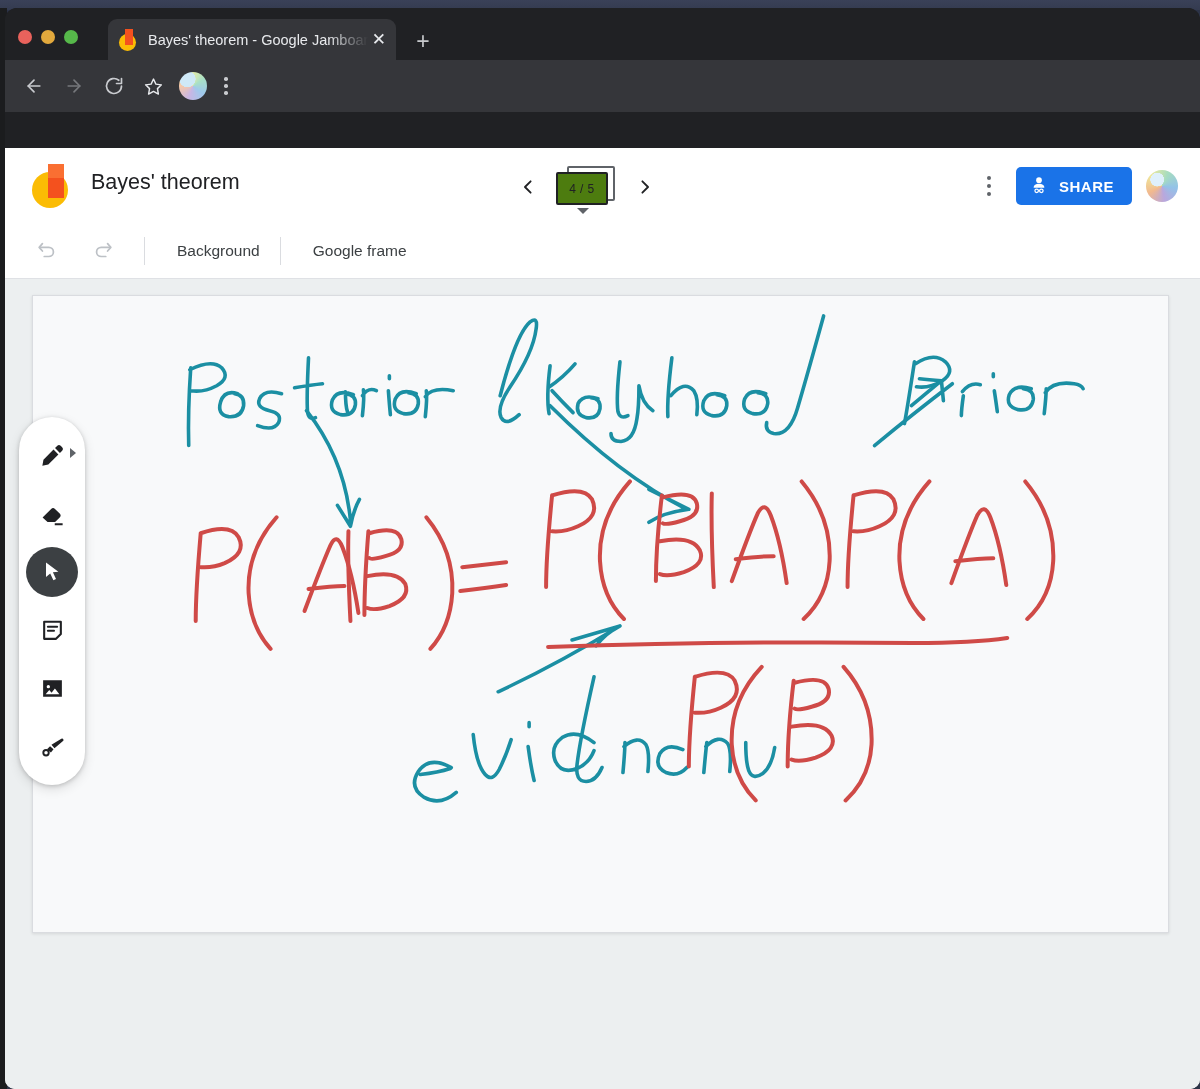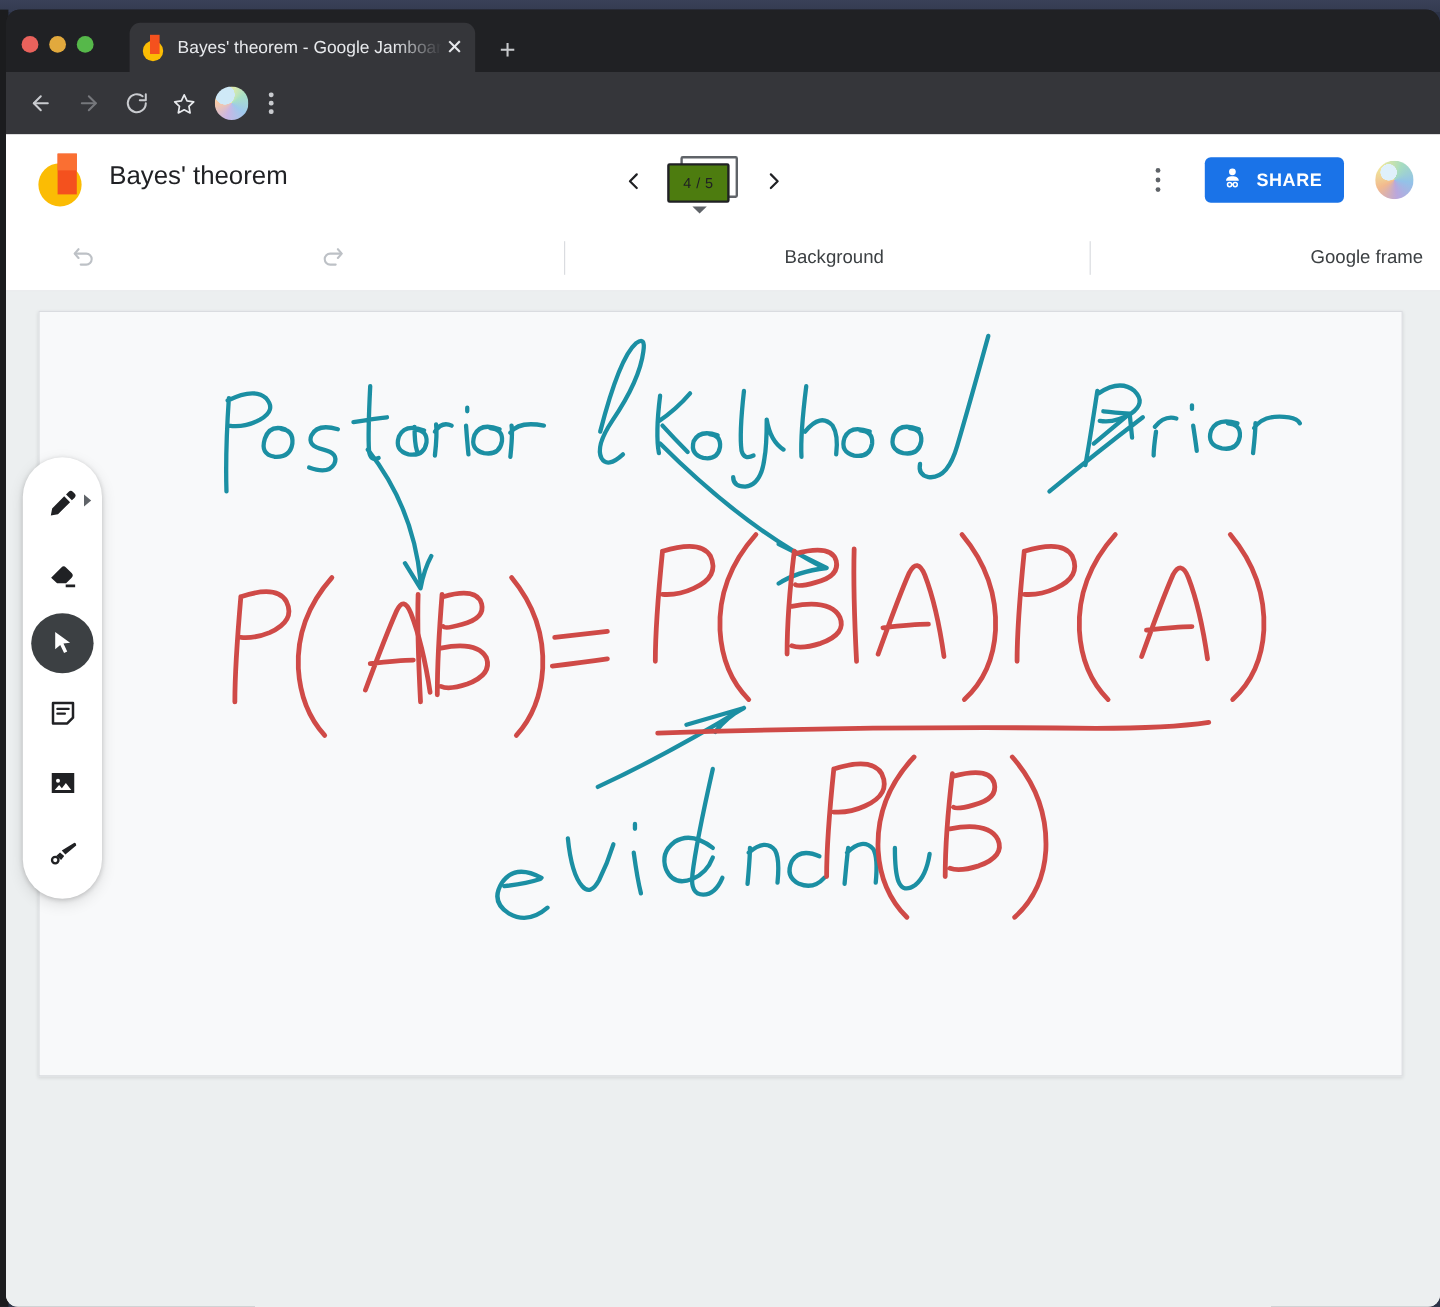--- a/index.html
+++ b/index.html
@@ -119,21 +119,21 @@
   
   #page {
     position: relative;
     width: 1195px; height: 977px;
     background: #ffffff;
   }
 
   
   #jam-header {
     position: relative; height: 75px; background: #fff;
-    display: flex; align-items: center;
+    display: flex; align-items: center; margin-top: 36px;
   }
   #jam-logo {
     position: absolute; left: 27px; top: 16px;
     width: 42px; height: 44px;
   }
   #jam-logo .lg-dot { position:absolute; left:0; bottom:0; width:36px; height:36px; border-radius:50%; background:#fbbc04; }
   #jam-logo .lg-bar { position:absolute; left:16px; top:0; width:16px; height:34px; background:#f4511e; }
   #jam-logo .lg-bar2{ position:absolute; left:16px; top:0; width:16px; height:14px; background:#fa6f32; }
 
   #jam-title {
@@ -165,21 +165,21 @@
     font-size: 12px; color: #202124; letter-spacing: .4px;
   }
   #frame-caret {
     position: absolute; left: 26px; top: 45px;
     width: 0; height: 0; border-left: 6px solid transparent;
     border-right: 6px solid transparent; border-top: 6px solid #5f6368;
   }
 
   #jam-right {
     position: absolute; right: 22px; top: 14px;
-    display: flex; align-items: center; gap: 26px; height: 48px;
+    display: flex; align-items: center; gap: 14px; height: 48px;
   }
   #jam-overflow {
     width: 26px; height: 36px; display:flex; flex-direction:column;
     align-items:center; justify-content:center; gap:4px; cursor:pointer;
   }
   #jam-overflow i { width: 4px; height: 4px; border-radius:50%; background:#5f6368; display:block; }
   #share-button {
     height: 38px; background: #1a73e8; color: #fff;
     border-radius: 5px; display: flex; align-items: center;
     padding: 0 18px 0 13px; gap: 10px; cursor: pointer;
@@ -190,21 +190,21 @@
     background:
       radial-gradient(circle at 35% 30%, #dff0fb 0%, #dff0fb 22%, transparent 23%),
       conic-gradient(from 170deg, #b9a7dd, #f2b98e, #efe89b, #a6dcc0, #93c2e8, #b9a7dd);
     cursor: pointer;
   }
 
   
   #jam-toolbar {
     position: relative; height: 56px; background: #fff;
     border-bottom: 1px solid #dfe1e5;
-    display: flex; align-items: center; padding-left: 44px; gap: 0; justify-content: space-between;
+    display: flex; align-items: center; padding-left: 21px; gap: 0;
   }
   .tb-icon-btn {
     width: 42px; height: 42px; display:flex; align-items:center; justify-content:center;
     color: #bdc1c6; cursor: pointer; margin-right: 14px;
   }
   .tb-sep { width: 1px; height: 28px; background: #dadce0; margin: 0 18px 0 6px; }
   .tb-text-btn {
     font-size: 15.5px; color: #3c4043; padding: 8px 14px; cursor: pointer;
   }
 

